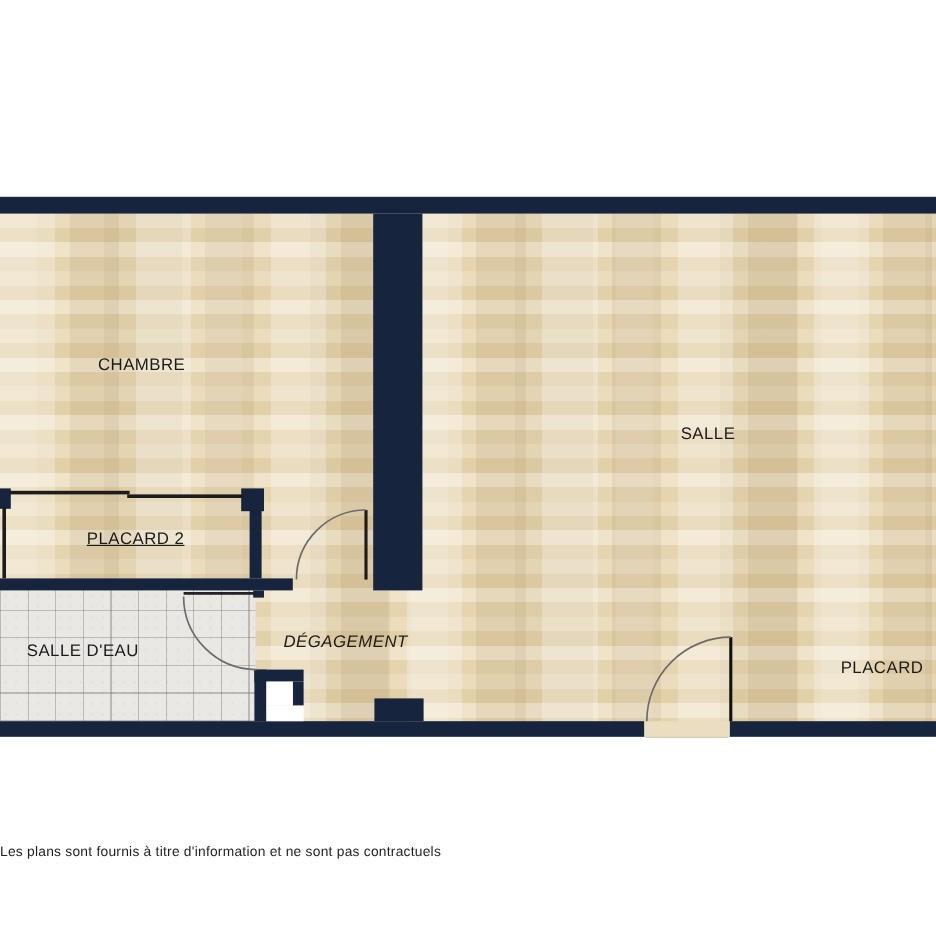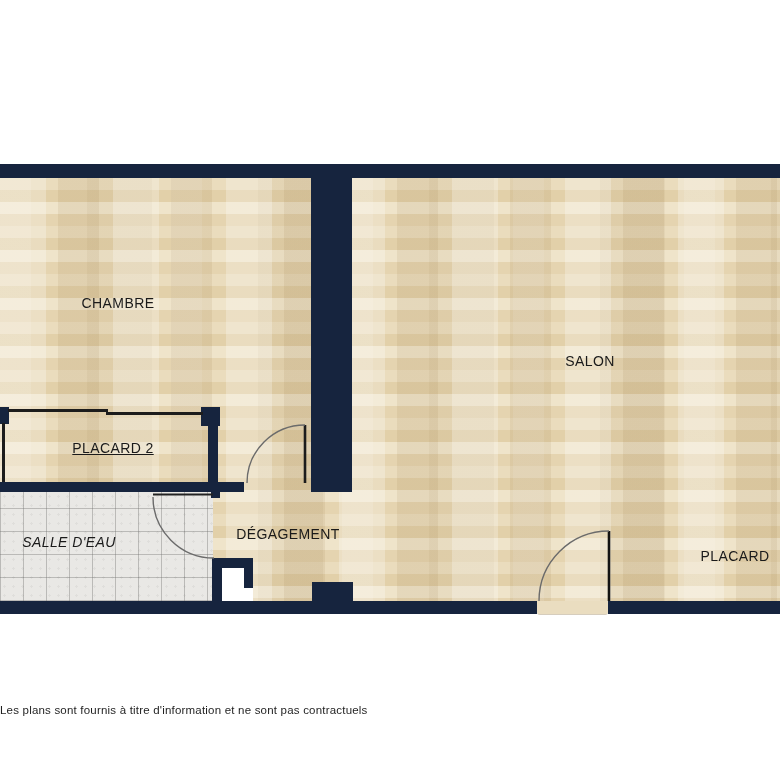--- a/index.html
+++ b/index.html
@@ -80,20 +80,20 @@
 
       <path d="M305,483 V425" stroke="#1c1c1c" stroke-width="2.6" fill="none"></path>
       <path d="M247,483 A58,58 0 0 1 305,425" stroke="#6b6b6b" stroke-width="1.4" fill="none"></path>
 
       <path d="M609,531 V601" stroke="#111111" stroke-width="2.6" fill="none"></path>
       <path d="M539,601 A70,70 0 0 1 609,531" stroke="#6b6b6b" stroke-width="1.4" fill="none"></path>
     </svg>
   </div>
 
   <div class="room-label" style="left:118px;top:303px;">CHAMBRE</div>
-  <div class="room-label" style="left:590px;top:361px;">SALON</div>
+  <div class="room-label" style="left:590px;top:361px;">SALLE</div>
   <div class="room-label" style="left:113px;top:448px;text-decoration:underline;">PLACARD 2</div>
-  <div class="room-label" style="left:69px;top:542px;font-style:italic;">SALLE D'EAU</div>
-  <div class="room-label" style="left:288px;top:534px;">DÉGAGEMENT</div>
+  <div class="room-label" style="left:69px;top:542px;">SALLE D'EAU</div>
+  <div class="room-label" style="left:288px;top:534px;font-style:italic;">DÉGAGEMENT</div>
   <div class="room-label" style="left:735px;top:556px;">PLACARD</div>
 
   <div class="disclaimer">Les plans sont fournis à titre d'information et ne sont pas contractuels</div>
 </div>
 
 </body></html>

